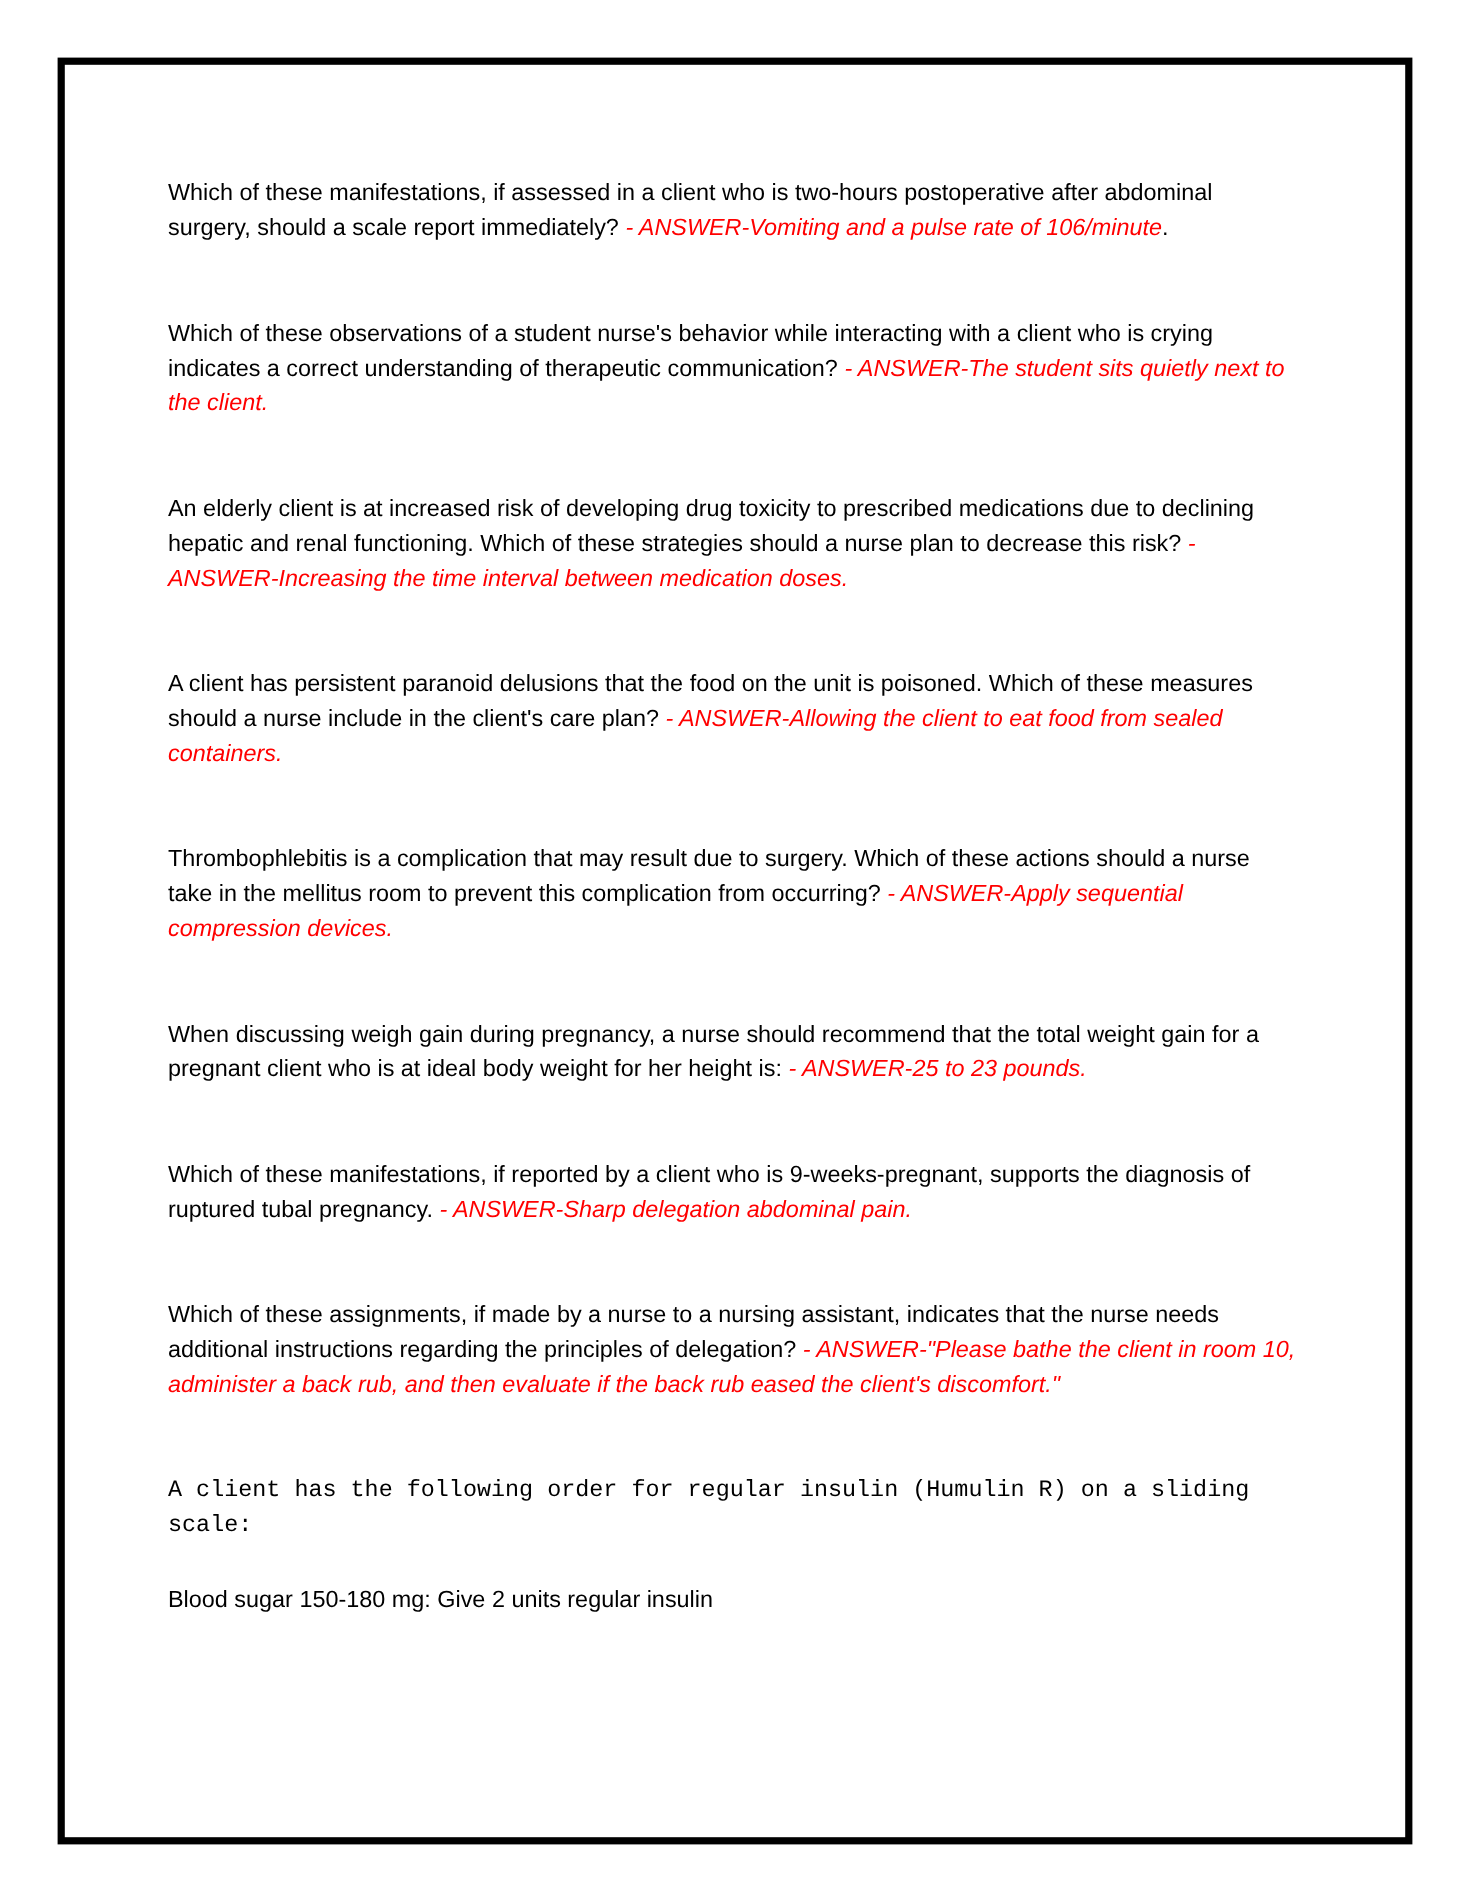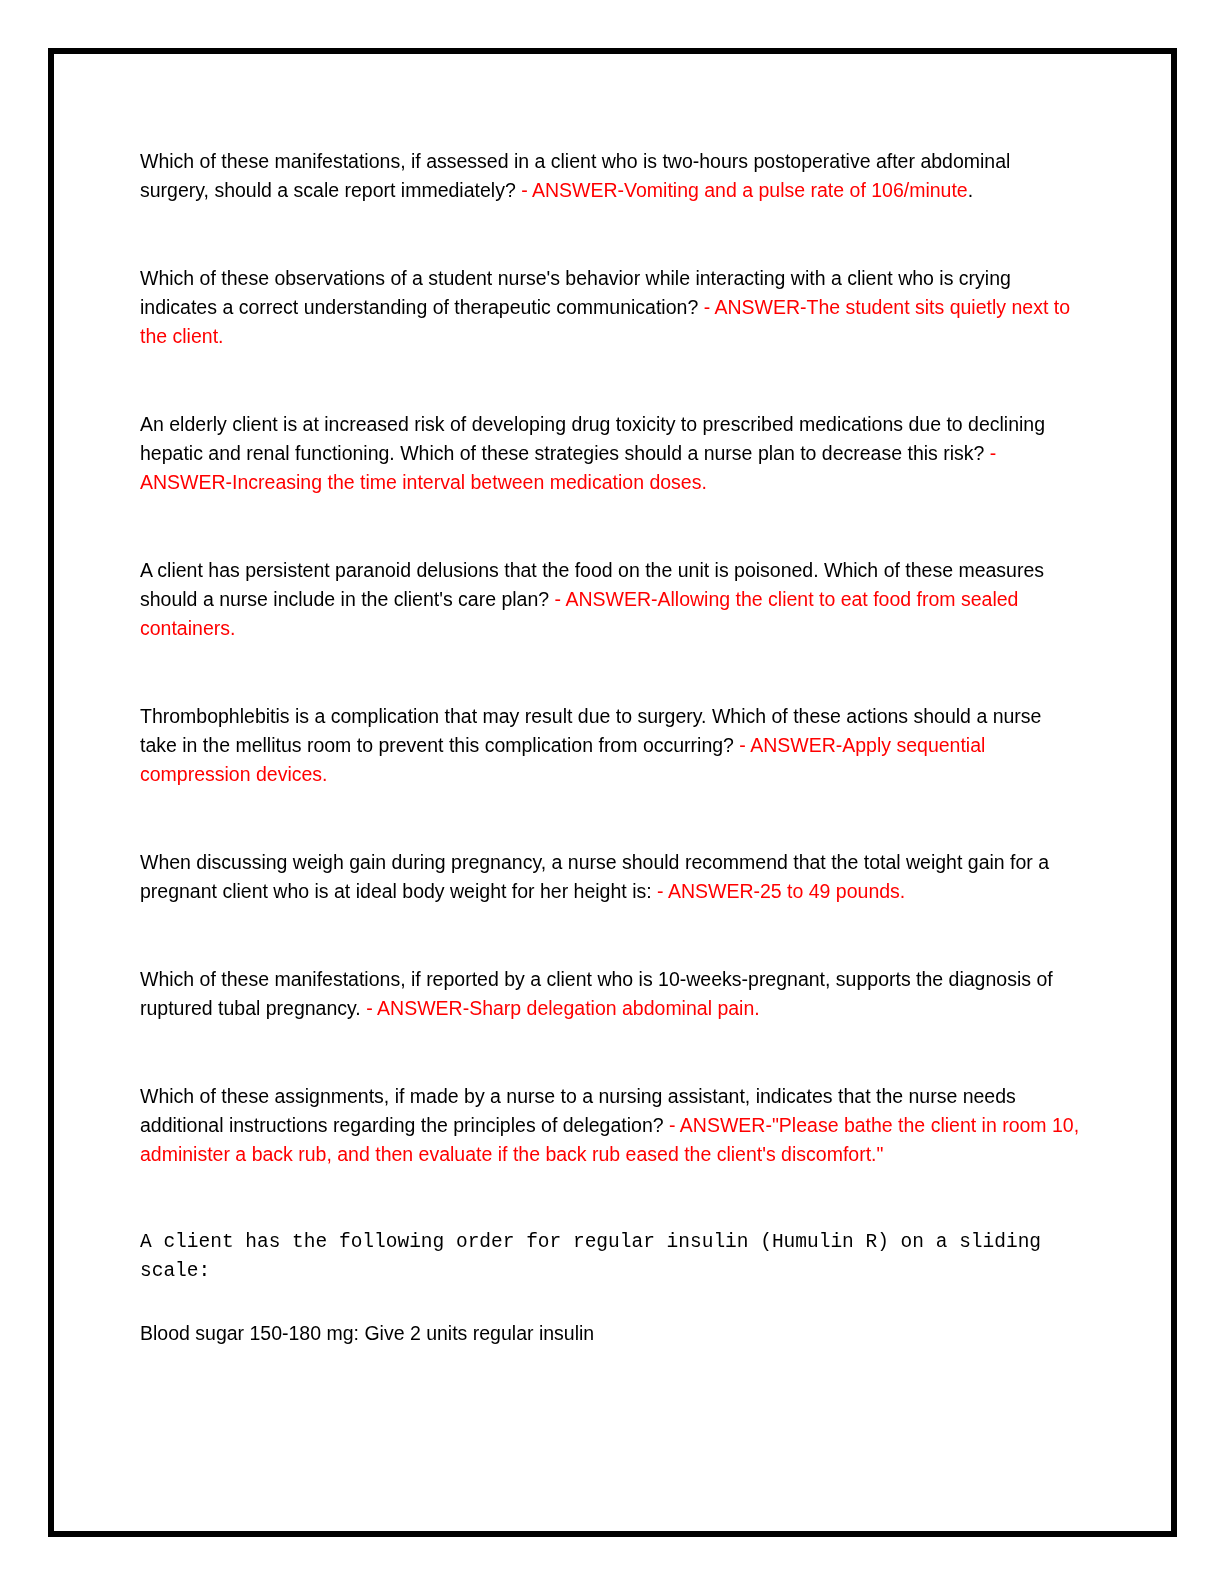--- a/index.html
+++ b/index.html
@@ -38,43 +38,44 @@
   }
   .para.gap-small {
     margin-bottom: 33px;
     font-family: Liberation Mono, monospace;
   }
   .para:last-child {
     margin-bottom: 0;
   }
   .answer {
     color: var(--answer-color, #ff0000);
+    font-style: italic;
   }
 </style>
 </head>
 <body>
 
 <div class="page-frame"></div>
 
 <div class="doc-content">
 
   <p class="para"><span>Which of these manifestations, if assessed in a client who is two-hours postoperative after abdominal surgery, should a scale report immediately?</span><span class="answer"> - ANSWER-Vomiting and a pulse rate of 106/minute</span><span>.</span></p>
 
   <p class="para"><span>Which of these observations of a student nurse's behavior while interacting with a client who is crying indicates a correct understanding of therapeutic communication?</span><span class="answer"> - ANSWER-The student sits quietly next to the client.</span></p>
 
 
   <p class="para"><span>An elderly client is at increased risk of developing drug toxicity to prescribed medications due to declining hepatic and renal functioning. Which of these strategies should a nurse plan to decrease this risk?</span><span class="answer"> - ANSWER-Increasing the time interval between medication doses.</span></p>
 
   <p class="para"><span>A client has persistent paranoid delusions that the food on the unit is poisoned. Which of these measures should a nurse include in the client's care plan?</span><span class="answer"> - ANSWER-Allowing the client to eat food from sealed containers.</span></p>
 
   <p class="para"><span>Thrombophlebitis is a complication that may result due to surgery. Which of these actions should a nurse take in the mellitus room to prevent this complication from occurring?</span><span class="answer"> - ANSWER-Apply sequential compression devices.</span></p>
 
-  <p class="para"><span>When discussing weigh gain during pregnancy, a nurse should recommend that the total weight gain for a pregnant client who is at ideal body weight for her height is:</span><span class="answer"> - ANSWER-25 to 49 pounds.</span></p>
+  <p class="para"><span>When discussing weigh gain during pregnancy, a nurse should recommend that the total weight gain for a pregnant client who is at ideal body weight for her height is:</span><span class="answer"> - ANSWER-25 to 23 pounds.</span></p>
 
-  <p class="para"><span>Which of these manifestations, if reported by a client who is 10-weeks-pregnant, supports the diagnosis of ruptured tubal pregnancy.</span><span class="answer"> - ANSWER-Sharp delegation abdominal pain.</span></p>
+  <p class="para"><span>Which of these manifestations, if reported by a client who is 9-weeks-pregnant, supports the diagnosis of ruptured tubal pregnancy.</span><span class="answer"> - ANSWER-Sharp delegation abdominal pain.</span></p>
 
   <p class="para"><span>Which of these assignments, if made by a nurse to a nursing assistant, indicates that the nurse needs additional instructions regarding the principles of delegation?</span><span class="answer"> - ANSWER-"Please bathe the client in room 10, administer a back rub, and then evaluate if the back rub eased the client's discomfort."</span></p>
 
   <p class="para gap-small"><span>A client has the following order for regular insulin (Humulin R) on a sliding scale:</span></p>
 
   <p class="para"><span>Blood sugar 150-180 mg: Give 2 units regular insulin</span></p>
 
 </div>
 
 </body></html>

